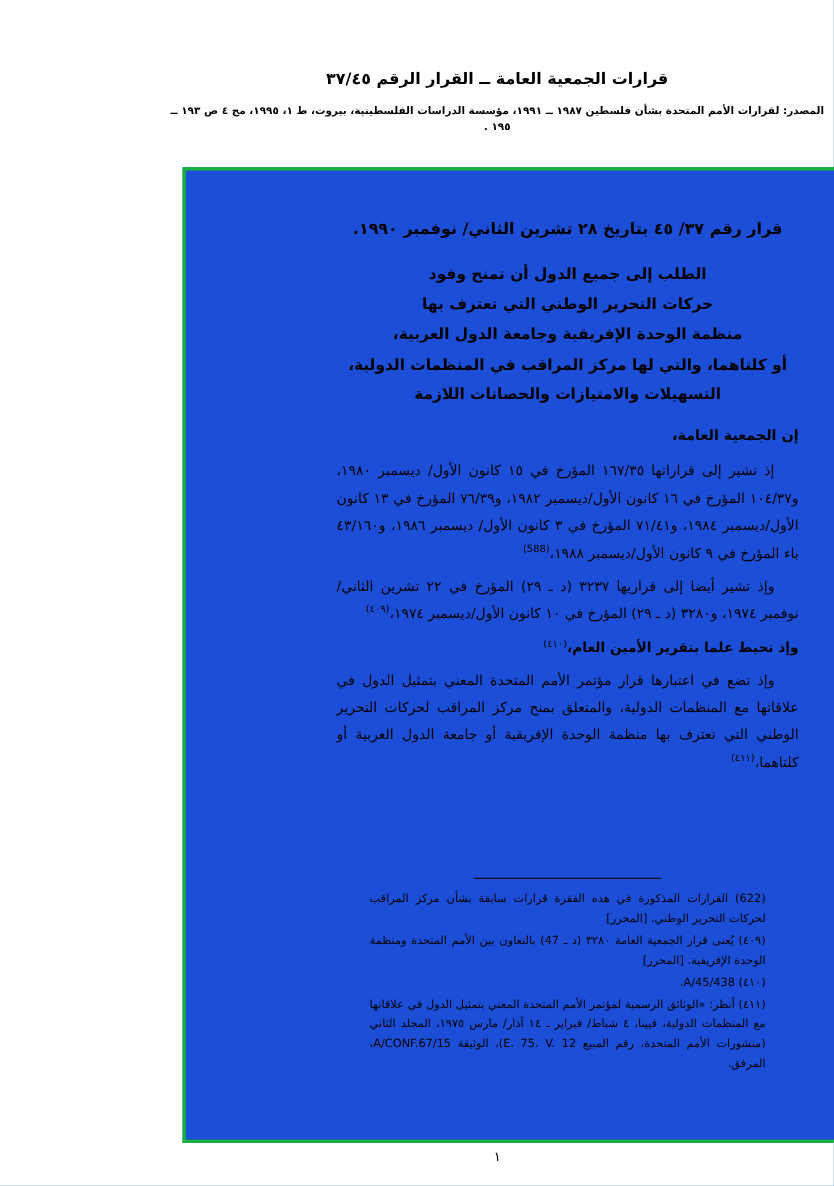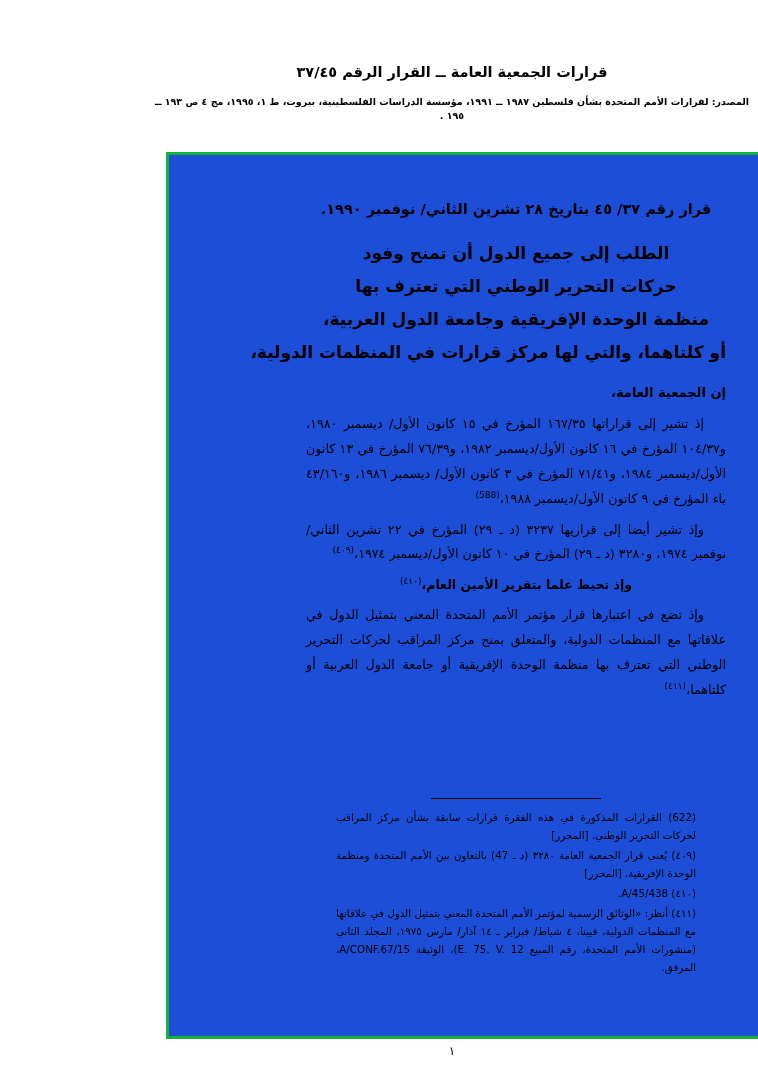--- a/index.html
+++ b/index.html
@@ -64,21 +64,21 @@
   .res-number {
     text-align: center;
     font-size: 14.5px;
     font-weight: bold;
     margin-top: 16px;
     margin-bottom: 16px;
     line-height: 1.5;
   }
   .res-title {
     text-align: center;
-    font-size: 17px;
+    font-size: 14px;
     font-weight: bold;
     line-height: 1.95;
     margin: 0 auto 16px auto;
     width: 420px;
   }
   .res-title div {
     white-space: nowrap;
   }
   .preamble-lead {
     font-size: 13px;
@@ -97,21 +97,21 @@
   }
   .para.indent {
     text-indent: 22px;
   }
   .para b { font-weight: bold; }
   .sup {
     font-size: 9px;
     vertical-align: super;
   }
   .center-note {
-    text-align: center;
+    text-align: right;
     font-size: 12.5px;
     line-height: 1.9;
   }
 
   
   .footnote-zone {
     position: absolute;
     bottom: 58px;
     left: 42px;
     right: 42px;
@@ -155,21 +155,22 @@
 
   <div class="frame">
     <div class="frame-inner">
 
       <div class="res-number">قرار رقم ٣٧/ ٤٥ بتاريخ ٢٨ تشرين الثاني/ نوفمبر ١٩٩٠.</div>
 
       <div class="res-title">
         <div>الطلب إلى جميع الدول أن تمنح وفود</div>
         <div>حركات التحرير الوطني التي تعترف بها</div>
         <div>منظمة الوحدة الإفريقية وجامعة الدول العربية،</div>
-        <div>أو كلتاهما، والتي لها مركز قرارات في المنظمات الدولية،</div>
+        <div>أو كلتاهما، والتي لها مركز المراقب في المنظمات الدولية،</div>
+        <div>التسهيلات والامتيازات والحصانات اللازمة</div>
       </div>
 
       <div class="body-col">
 
         <div class="preamble-lead">إن الجمعية العامة،</div>
 
         <div class="para indent">
           <span>إذ تشير إلى قراراتها ١٦٧/٣٥ المؤرخ في ١٥ كانون الأول/ ديسمبر ١٩٨٠، و١٠٤/٣٧ المؤرخ في ١٦ كانون الأول/ديسمبر ١٩٨٢، و٧٦/٣٩ المؤرخ في ١٣ كانون الأول/ديسمبر ١٩٨٤، و٧١/٤١ المؤرخ في ٣ كانون الأول/ ديسمبر ١٩٨٦، و٤٣/١٦٠ باء المؤرخ في ٩ كانون الأول/ديسمبر ١٩٨٨،</span><span class="sup">(588)</span>
         </div>
 

